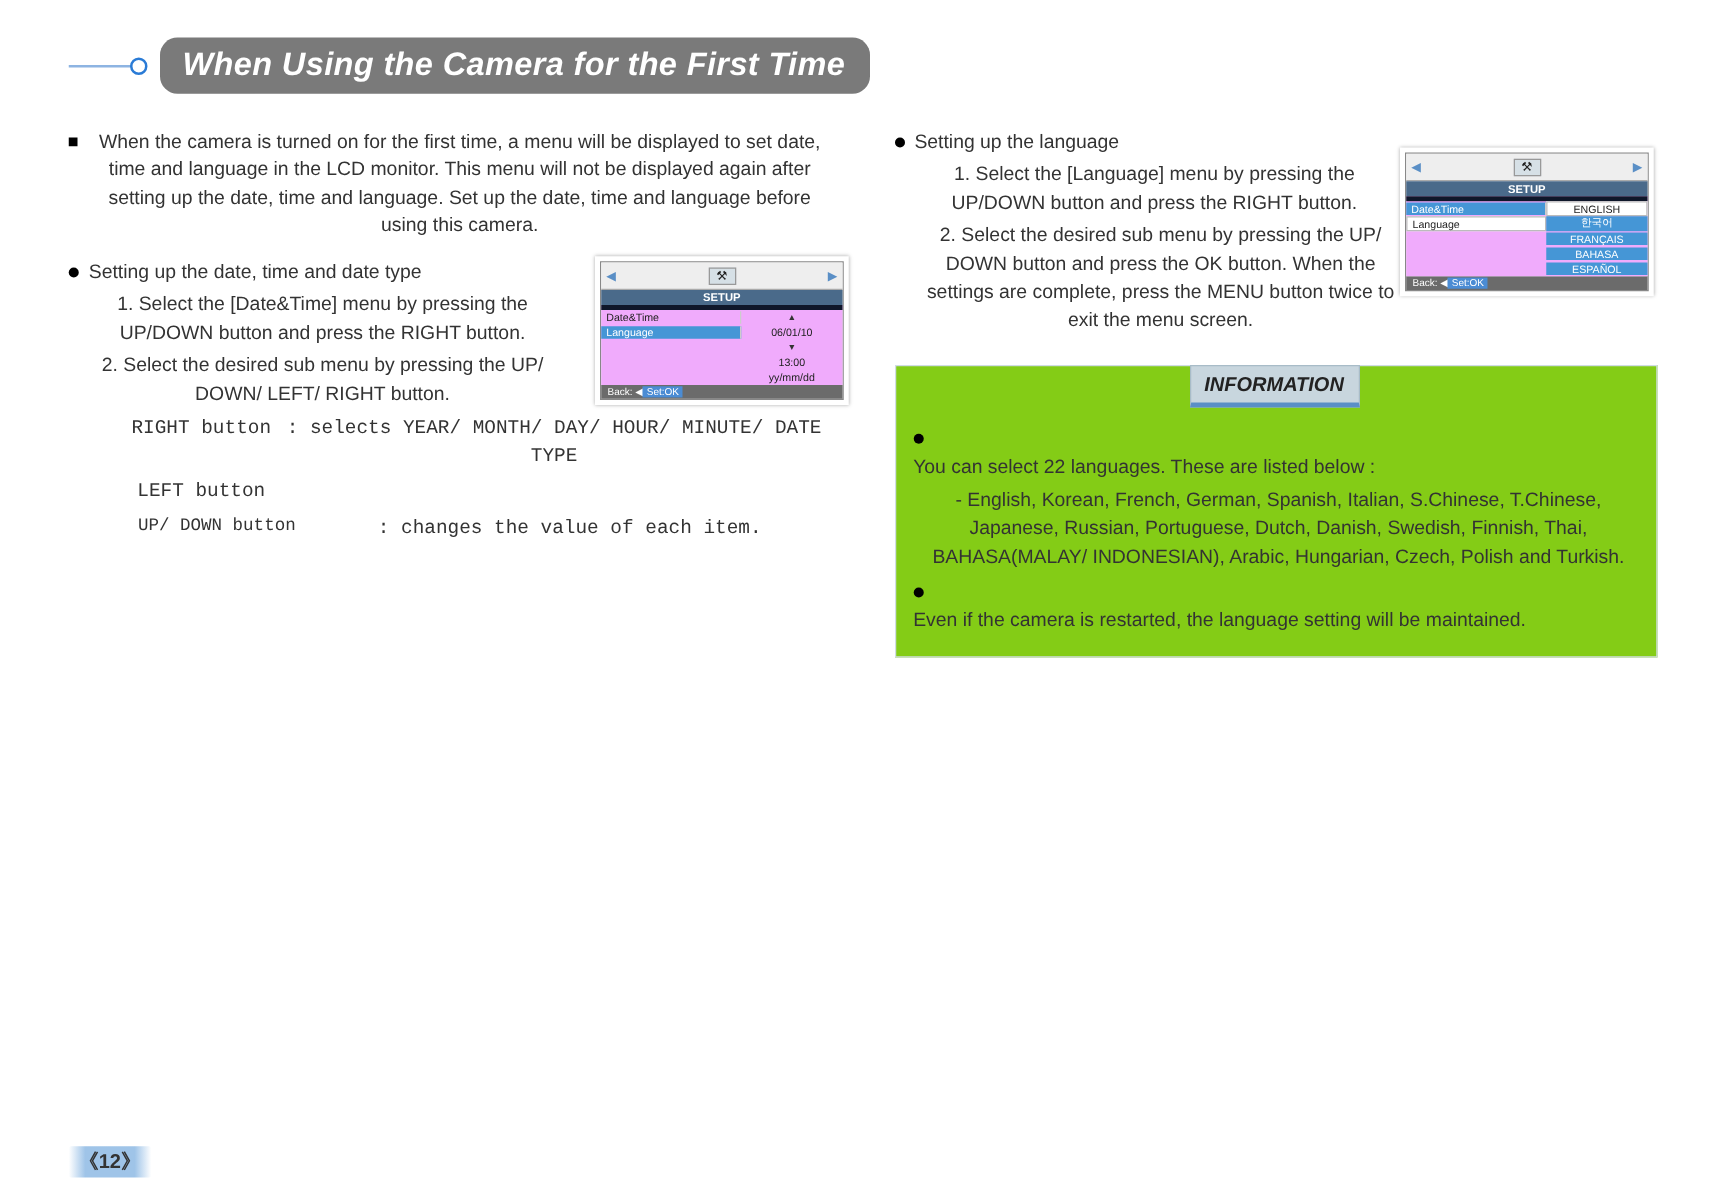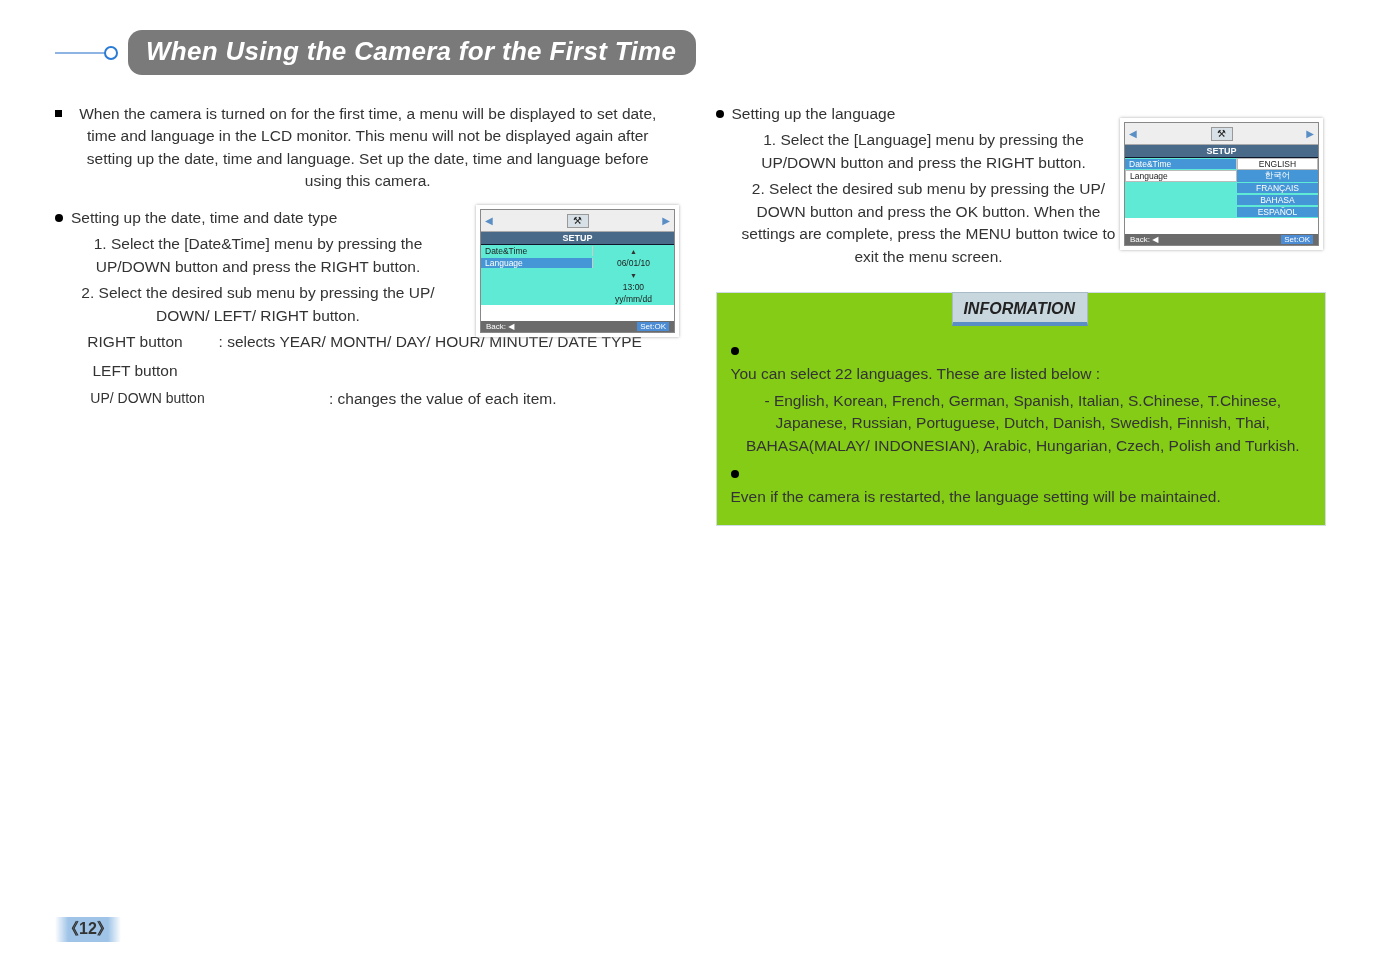--- a/index.html
+++ b/index.html
@@ -38,21 +38,21 @@
     display: flex;
     gap: 50px;
   }
   .col { flex: 1; font-size: 15.5px; line-height: 1.45; color: #333; text-align: center; }
   .col p, .col li, .col div.txt { margin-bottom: 4px; }
   .bullet-sq { display: flex; align-items: flex-start; gap: 8px; margin-top: 10px; }
   .sq { width: 7px; height: 7px; background: #000; margin-top: 7px; flex-shrink: 0; }
   .bullet-rd { display: flex; align-items: flex-start; gap: 8px; margin-top: 10px; }
   .rd { width: 8px; height: 8px; border-radius: 50%; background: #000; margin-top: 7px; flex-shrink: 0; }
   .indent { margin-left: 18px; }
-  .indent2 { margin-left: 20px; }
+  .indent2 { margin-left: 46px; font-family: Liberation Mono, monospace; }
   .ctrl-row { display: flex; margin-top: 2px; }
   .ctrl-label { width: 120px; flex-shrink: 0; }
   .ctrl-label2 { width: 145px; flex-shrink: 0; }
   .ctrl-desc-hang { flex: 1; }
 
   
   .setup-box {
     width: 195px; border: 1px solid #888;
     font-family: Arial, sans-serif;
     font-size: 9px;
@@ -66,29 +66,29 @@
   .tri { color: #5a8fc6; font-size: 10px; }
   .icon-tool {
     width: 22px; height: 14px; background: #d6e0e6; border: 1px solid #999;
     display: flex; align-items: center; justify-content: center; font-size: 10px;
   }
   .setup-bar {
     background: #4a6a8a; color: #fff; text-align: center; font-weight: bold;
     font-size: 9px; padding: 1px 0;
   }
   .setup-body {
-    background: #5eead4; border-top: 1px solid #0f172a; position: relative;
+    background: #f0abfc; border-top: 4px solid #0f172a; position: relative;
   }
   .s-row { display: flex; height: 12px; align-items: center; }
   .s-left { width: 58%; border-right: 1px solid #ccc; padding: 0 4px; font-size: 8.5px; }
   .s-right { width: 42%; text-align: center; font-size: 8.5px; padding: 0 2px; }
   .sel-blue { background: #4596d6; color: #fff; }
   .setup-footer {
     background: #6b6b6b; color: #fff; font-size: 8px;
-    display: flex; justify-content: space-between; padding: 1px 5px; margin-top: 16px;
+    display: flex; justify-content: flex-start; padding: 1px 5px;
   }
 
   .float1 { position: absolute; left: 480px; top: 209px; }
   .float2 { position: absolute; right: 62px; top: 122px; }
 
   
   .info-wrap {
     margin-top: 24px;
     background: #84cc16;
     border: 1px solid #d0dce4;

